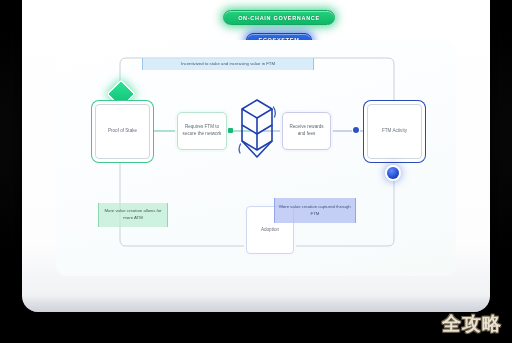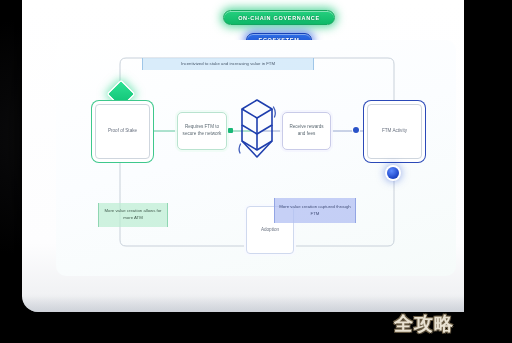--- a/index.html
+++ b/index.html
@@ -10,21 +10,21 @@
   body {
     width: 512px;
     height: 343px;
     overflow: hidden;
     font-family: "Liberation Sans", sans-serif;
   }
 
   
   .stage {
     position: relative;
-    width: 464px;
+    width: 512px;
     height: 343px;
     background:
       radial-gradient(ellipse 420px 150px at 50% 40%, #1b1b1d 0%, #070708 60%, #000 100%);
     overflow: hidden;
   }
 
   
   .device {
     position: absolute;
     left: 22px;

